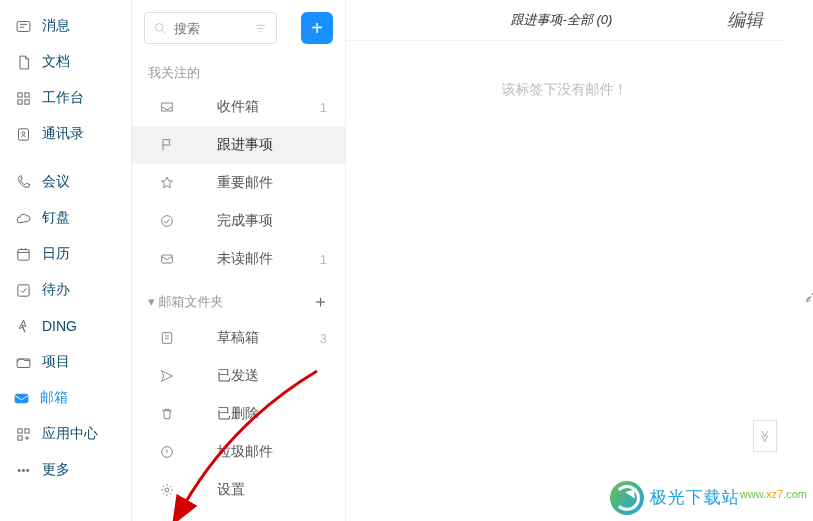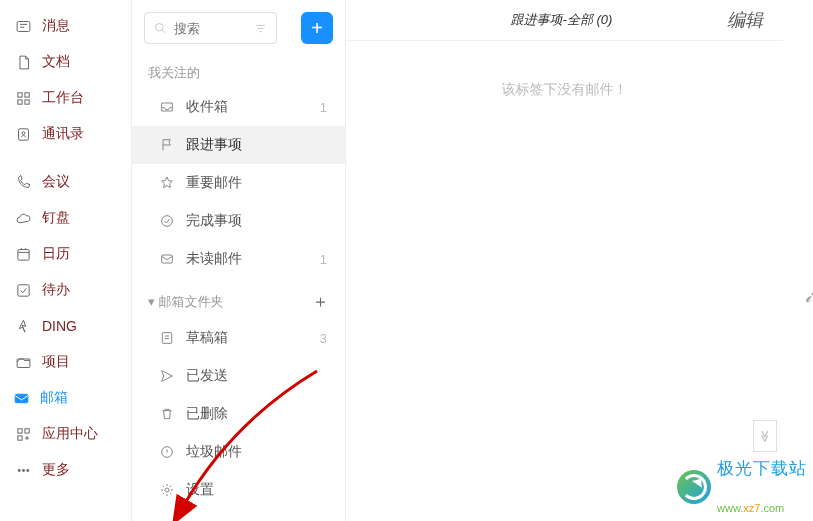--- a/index.html
+++ b/index.html
@@ -1,60 +1,60 @@
 <!DOCTYPE html>
 <html><head>
 <meta charset="utf-8">
 <style>
   * { box-sizing: border-box; margin: 0; padding: 0; }
   body { font-family: "PingFang SC", "Microsoft YaHei", sans-serif; font-size: 14px; color: #333; background: #fff; width: 813px; height: 521px; overflow: hidden; position: relative; }
   .container { display: flex; height: 100%; }
   
   
   .sidebar { width: 132px; border-right: 1px solid #eee; background: #fff; padding-top: 8px; }
-  .nav-item { display: flex; align-items: center; padding: 9px 14px; cursor: pointer; color: #7f1d1d; font-size: 14px; }
+  .nav-item { display: flex; align-items: center; padding: 9px 14px; cursor: pointer; color: #0c4a6e; font-size: 14px; }
   .nav-item.active { color: #1890ff; padding-left: 12px; }
   .nav-item.active .nav-icon svg { stroke: #1890ff; fill: #1890ff; }
   .nav-icon { width: 18px; height: 18px; margin-right: 10px; display: flex; align-items: center; justify-content: center; }
   .nav-icon svg { width: 17px; height: 17px; stroke: #666; fill: none; stroke-width: 1.4; }
   .nav-divider { height: 12px; }
   
   
   .middle { width: 214px; border-right: 1px solid #eee; display: flex; flex-direction: column; }
   .search-row { display: flex; align-items: center; padding: 12px 12px 8px 12px; gap: 24px; }
   .search-box { flex: 1; border: 1px solid #ddd; border-radius: 4px; height: 32px; display: flex; align-items: center; padding: 0 8px; color: #bbb; }
   .search-box svg { width: 15px; height: 15px; stroke: #aaa; fill: none; margin-right: 6px; }
   .search-box .filter-icn { margin-left: auto; margin-right: 0; }
   .search-box input { border: none; outline: none; flex: 1; font-size: 13px; background: transparent; color: #333; width: 60px; }
   .compose-btn { width: 32px; height: 32px; background: #1890ff; border-radius: 6px; color: #fff; display: flex; align-items: center; justify-content: center; font-size: 20px; font-weight: 300; cursor: pointer; }
   
   .section-title { padding: 12px 16px 6px 16px; color: #999; font-size: 13px; }
   .section-title.with-action { display: flex; align-items: center; }
   .section-title .chev { margin-right: 4px; cursor: pointer; }
   .section-title .add { margin-left: auto; color: #666; font-size: 17px; cursor: pointer; font-weight: 300; }
   
-  .folder-item { display: flex; align-items: center; padding: 10px 18px 10px 26px; cursor: pointer; color: #555; font-size: 14px; }
+  .folder-item { display: flex; align-items: center; padding: 10px 18px 10px 26px; cursor: pointer; color: #555; font-size: 14px; gap: 31px; }
   .folder-item.active { background: #f2f2f2; color: #333; font-weight: 500; text-align: center; }
   .folder-icon { width: 18px; height: 18px; margin-right: 10px; display: flex; align-items: center; justify-content: center; }
   .folder-icon svg { width: 16px; height: 16px; stroke: #888; fill: none; stroke-width: 1.5; }
   .folder-count { margin-left: auto; color: #bbb; font-size: 13px; }
   
   
   .main { flex: 1; display: flex; flex-direction: column; position: relative; }
   .main-header { display: flex; align-items: center; justify-content: center; padding: 8px 20px; font-size: 13px; border-bottom: 1px solid #f0f0f0; font-style: italic; }
   .main-title { flex: 1; text-align: center; color: #333; }
   .edit-link { color: #555; cursor: pointer; font-size: 18px; }
   .main-empty { text-align: center; color: #bbb; margin-top: 40px; font-size: 14px; }
   
   
   .wm { position: absolute; bottom: 6px; right: 6px; display: flex; align-items: center; gap: 6px; }
   .wm-logo { width: 34px; height: 34px; border-radius: 50%; background: linear-gradient(135deg,#6cc24a,#1ea0e6); display:flex; align-items:center; justify-content:center; position: relative; }
   .wm-logo::after{ content:''; position:absolute; width:20px; height:20px; border:3px solid #fff; border-left-color:transparent; border-radius:50%; }
   .wm-logo::before{ content:''; position:absolute; width:0;height:0; border-left:6px solid transparent;border-right:6px solid transparent;border-bottom:7px solid #fff; top:8px; right:6px; transform:rotate(35deg);}
-  .wm-text { display: flex; flex-direction: column; line-height:1.15;gap:24px; }
+  .wm-text { display: flex; flex-direction: row; line-height:1.15; }
   .wm-text .t1 { color:#1ea0e6; font-size:17px; font-weight:500; letter-spacing:1px; }
   .wm-text .t2 { color:#6cc24a; font-size:11px; }
   .wm-text .t2 b { color:#ff9800; font-weight:500; }
 
   
   .arrow-svg { position: absolute; left: 122px; top: 367px; pointer-events: none; }
   
   .scroll-box { position:absolute; right: 6px; top: 420px; width: 24px; height: 32px; border:1px solid #e0e0e0; display:flex; align-items:center; justify-content:center; color:#bbb; font-size:12px; }
   
   .far-right { width: 30px; border-left: 0px solid #f5f5f5; position: relative; }

